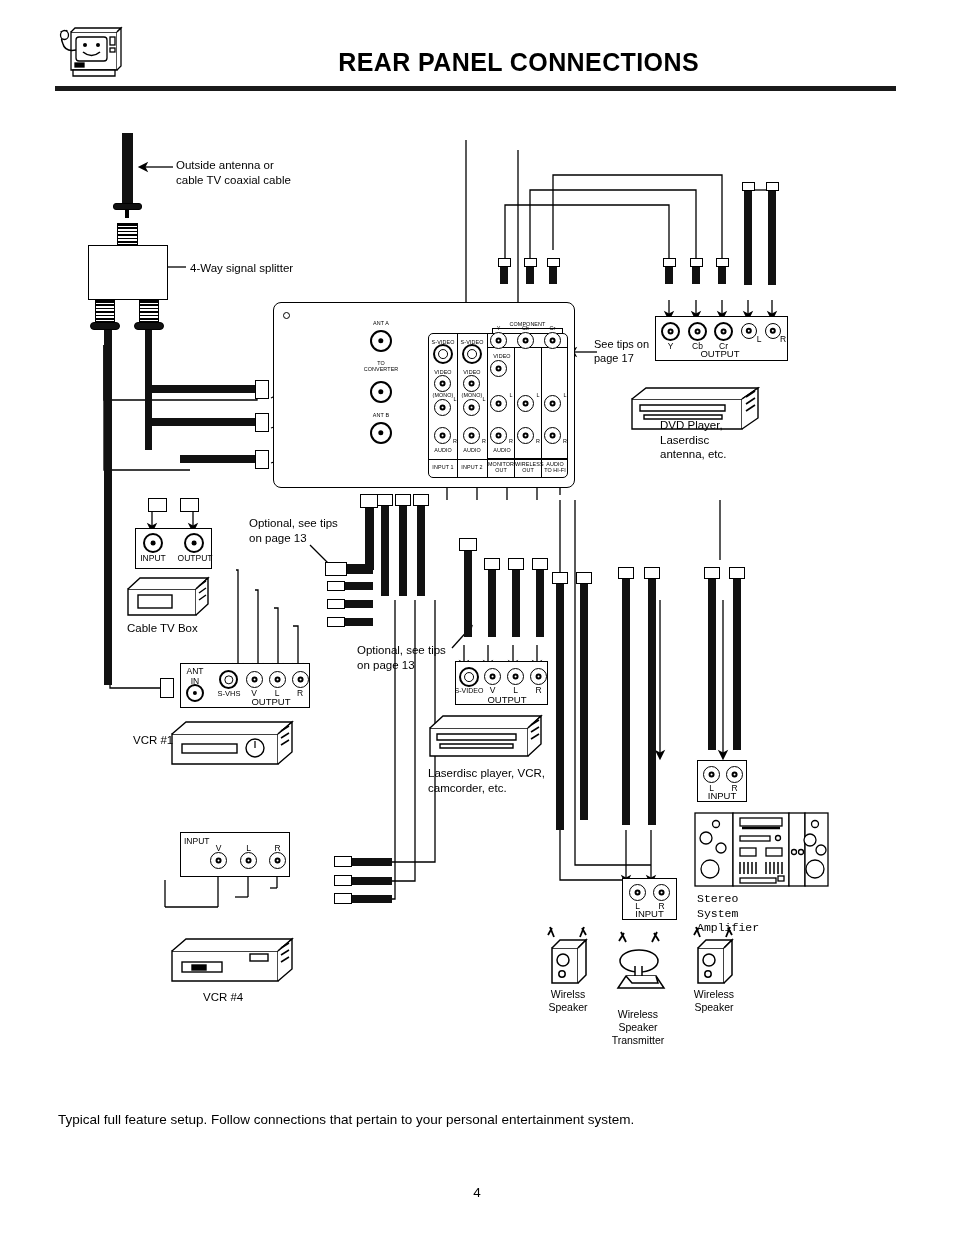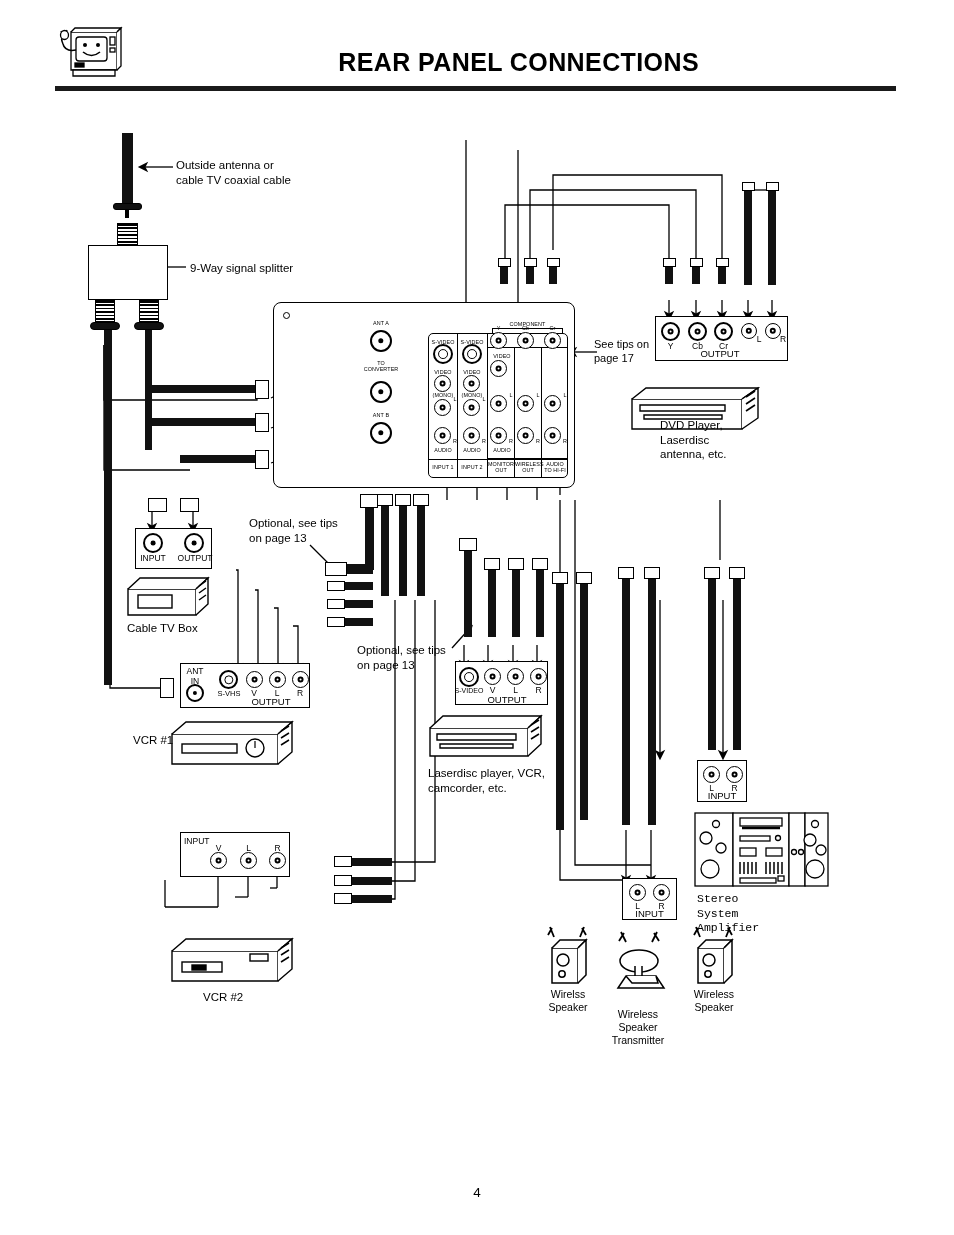--- a/index.html
+++ b/index.html
@@ -181,21 +181,21 @@
   <div class="thick" style="left:122px;top:133px;width:11px;height:70px;"></div>
   <div class="lbl" id="lbl-antenna" style="left:176px;top:158px;">Outside antenna or
 cable TV coaxial cable</div>
 
   <div class="box" style="left:113px;top:203px;width:29px;height:7px;border-radius:3px;background:#111;border-color:#000;"></div>
   <div class="wire" style="left:125px;top:210px;width:4px;height:8px;"></div>
 
   <div class="box" style="left:117px;top:223px;width:21px;height:22px;background:repeating-linear-gradient(180deg,#000 0 1.6px,#fff 1.6px 3.4px);"></div>
 
   <div class="box" id="splitter-body" style="left:88px;top:245px;width:80px;height:55px;"></div>
-  <div class="lbl" style="left:190px;top:261px;">9-Way signal splitter</div>
+  <div class="lbl" style="left:190px;top:261px;">4-Way signal splitter</div>
 
   <div class="box" style="left:95px;top:300px;width:20px;height:22px;background:repeating-linear-gradient(180deg,#000 0 1.6px,#fff 1.6px 3.4px);"></div>
   <div class="box" style="left:139px;top:300px;width:20px;height:22px;background:repeating-linear-gradient(180deg,#000 0 1.6px,#fff 1.6px 3.4px);"></div>
   <div class="box" style="left:90px;top:322px;width:30px;height:8px;border-radius:4px;background:#111;"></div>
   <div class="box" style="left:134px;top:322px;width:30px;height:8px;border-radius:4px;background:#111;"></div>
 
   <div class="thick" style="left:104px;top:330px;width:8px;height:190px;"></div>
   <div class="thick" style="left:145px;top:330px;width:7px;height:120px;"></div>
   <div class="thick" style="left:148px;top:385px;width:110px;height:8px;"></div>
   <div class="thick" style="left:148px;top:418px;width:110px;height:8px;"></div>
@@ -529,21 +529,21 @@
         <path d="M2 16 H108 V46 H2 Z"></path>
         <path d="M2 16 L16 4 H122 L108 16"></path>
         <path d="M108 16 L122 4 V34 L108 46"></path>
         <rect x="12" y="27" width="40" height="10"></rect>
         <rect x="22" y="30" width="14" height="5" fill="#000"></rect>
         <rect x="80" y="19" width="18" height="7"></rect>
         <path d="M111 13 L119 8 M111 20 L119 15 M111 27 L119 22" stroke-width="1.5"></path>
       </g>
     </svg>
   </div>
-  <div class="lbl" style="left:203px;top:990px;">VCR #2</div>
+  <div class="lbl" style="left:203px;top:990px;">VCR #4</div>
 
   <div id="spk-left" style="position:absolute;left:540px;top:925px;width:55px;height:62px;">
     <svg viewBox="0 0 55 62" width="55" height="62">
       <g fill="#fff" stroke="#000" stroke-width="1.5">
         <path d="M12 23 H38 V58 H12 Z"></path>
         <path d="M12 23 L20 15 H46 L38 23"></path>
         <path d="M38 23 L46 15 V50 L38 58"></path>
         <circle cx="23" cy="35" r="6"></circle>
         <circle cx="22" cy="49" r="3.2"></circle>
         <path d="M14 12 L10 2 M8 10 L12 3" stroke-width="1.8" fill="none"></path>
@@ -579,15 +579,16 @@
         <circle cx="23" cy="35" r="6"></circle>
         <circle cx="22" cy="49" r="3.2"></circle>
         <path d="M14 12 L10 2 M8 10 L12 3" stroke-width="1.8" fill="none"></path>
         <path d="M40 12 L44 2 M46 10 L42 3" stroke-width="1.8" fill="none"></path>
       </g>
     </svg>
   </div>
   <div class="lbl9" style="left:679px;top:988px;width:70px;font-size:10.5px;line-height:1.25;">Wireless
 Speaker</div>
 
+  <div id="caption">Typical full feature setup.  Follow connections that pertain to your personal entertainment system.</div>
   <div id="page-number">4</div>
 
 </div>
 
 </body></html>

